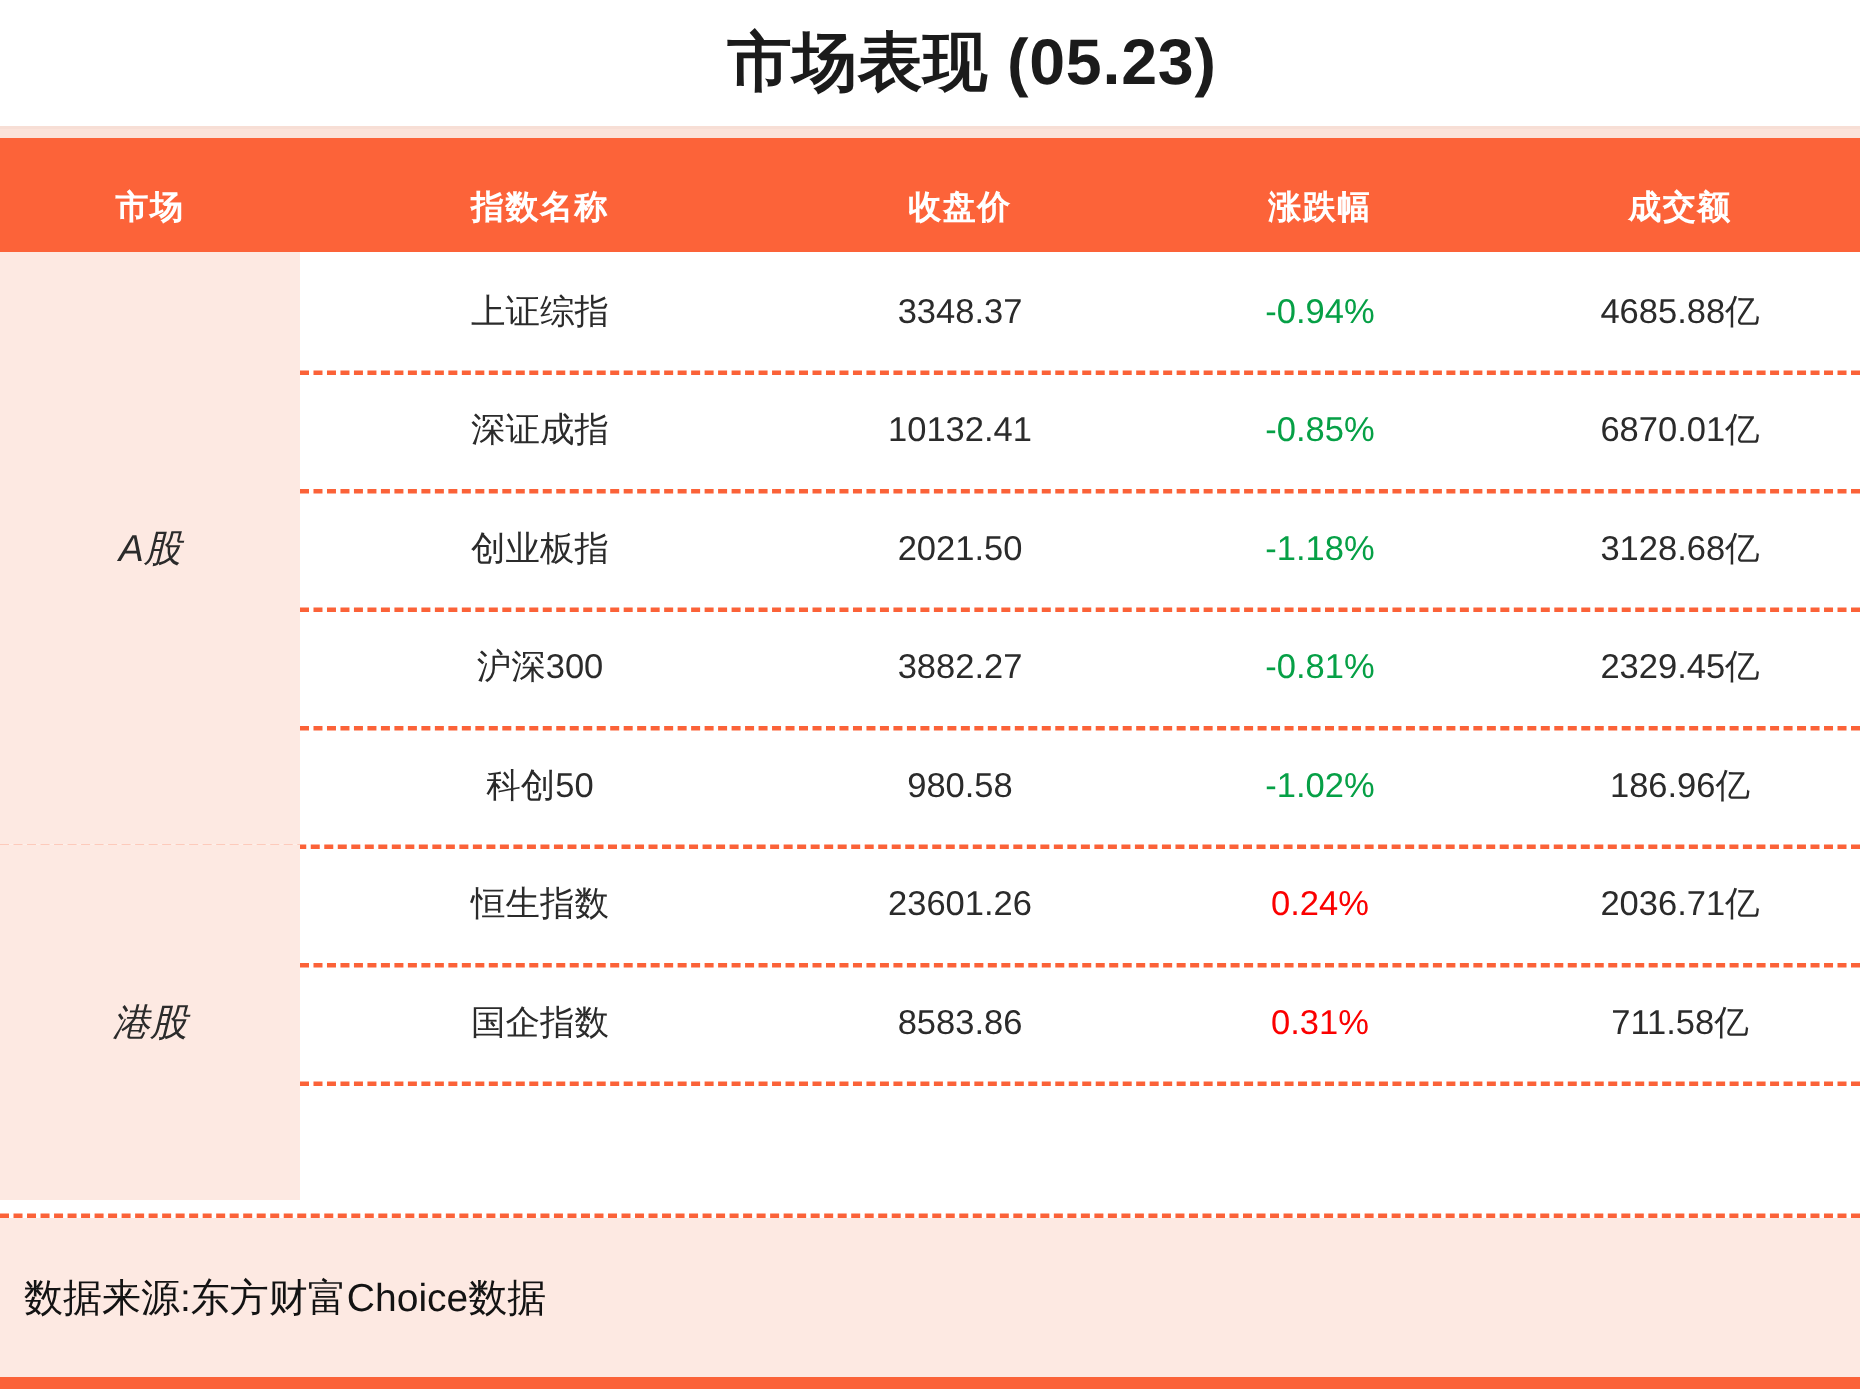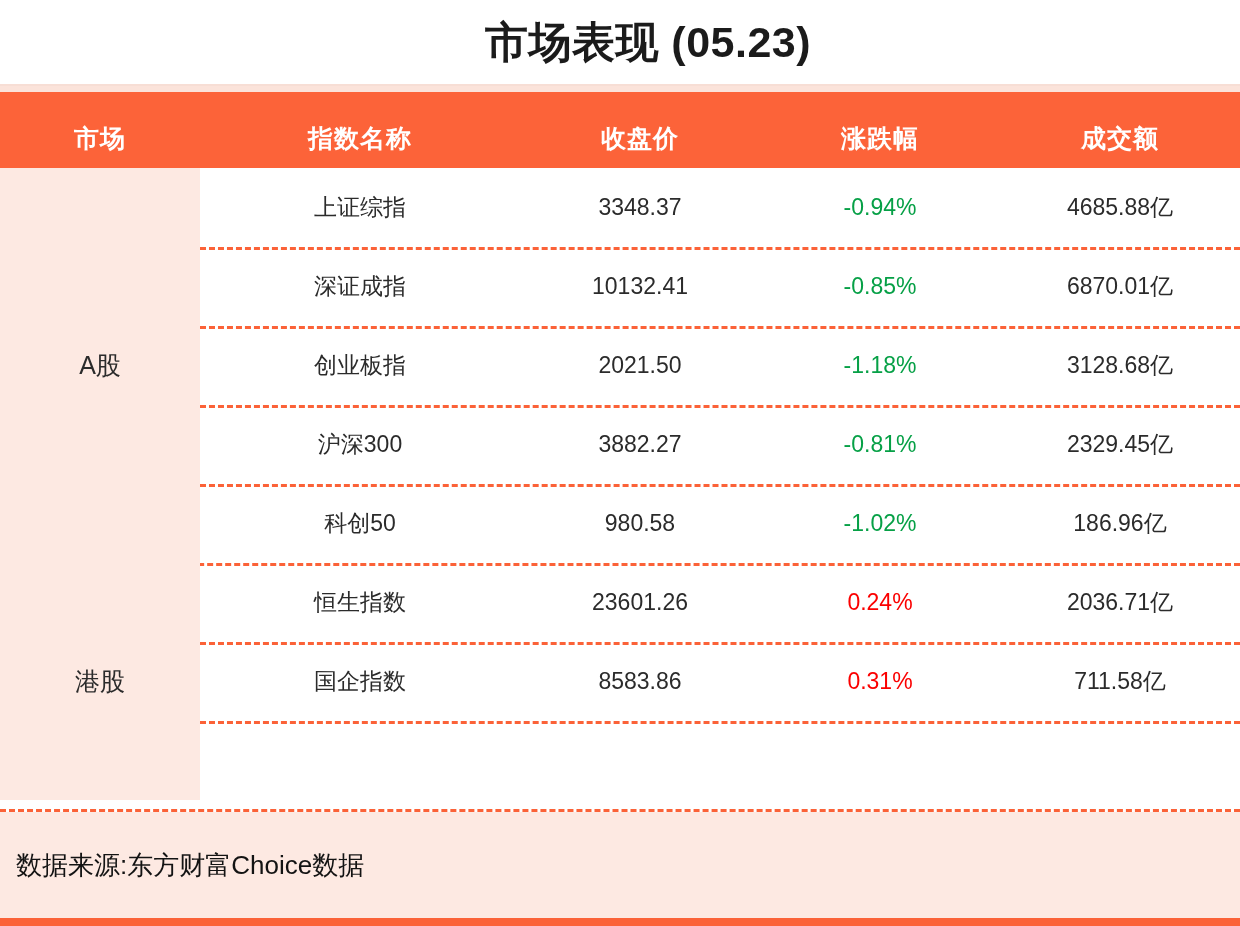--- a/index.html
+++ b/index.html
@@ -35,39 +35,39 @@
   }
 
   
   .head-band{
     position:absolute;left:0;top:92px;width:1240px;height:76px;
     background:#fc6339;
   }
   .head-cell{
     position:absolute;top:0;height:92px;
     display:flex;align-items:center;justify-content:center;
-    color:#ffffff;font-size:25px;font-weight:bold;letter-spacing:1px;
+    color:#ffffff;font-size:22px;font-weight:bold;letter-spacing:1px;
     white-space:nowrap;
     font-family:Liberation Mono, monospace;
   }
   .hc0{left:0;width:200px;}
   .hc1{left:200px;width:320px;}
   .hc2{left:520px;width:240px;}
   .hc3{left:760px;width:240px;}
   .hc4{left:1000px;width:240px;}
 
   
   .body-area{
     position:absolute;left:0;top:168px;width:1240px;height:642px;
     background:#ffffff;
   }
   .group-col{
     position:absolute;left:0;top:0;width:200px;
     background:#fde9e2;
-    display:flex;align-items:center;justify-content:center;
+    display:flex;align-items:center;justify-content:center;font-style:italic;
   }
   .group-label{
     font-size:25px;color:#2b2b2b;white-space:nowrap;
   }
   .rows-col{
     position:absolute;left:200px;top:0;width:1040px;
   }
   .drow{
     position:relative;width:1040px;height:79px;
     display:flex;align-items:center;

